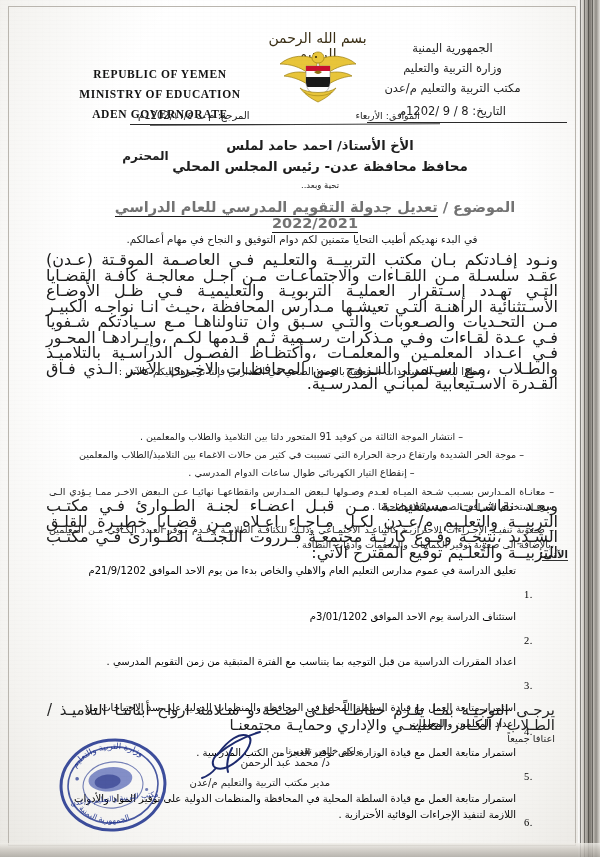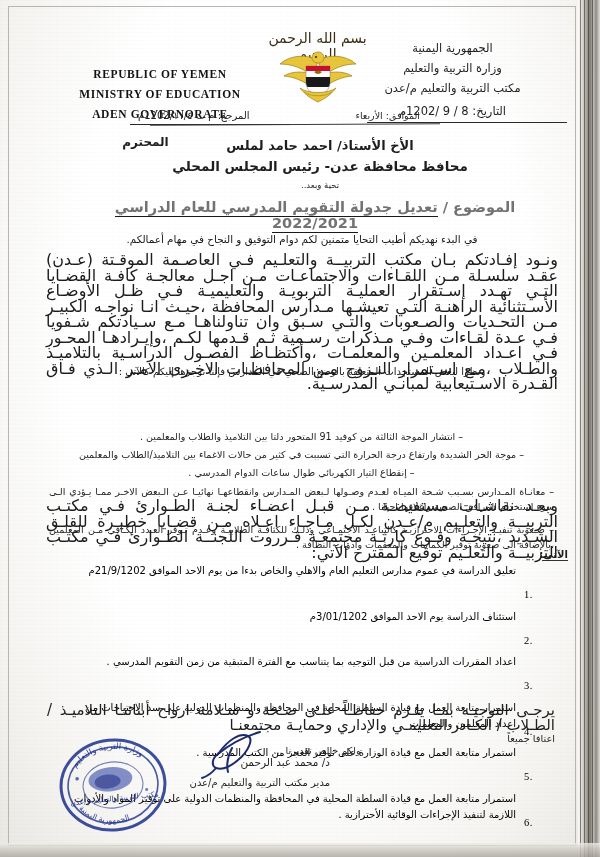--- a/index.html
+++ b/index.html
@@ -114,21 +114,21 @@
   }
   #to-2 {
     right: 60px; top: 158px; width: 440px;
     text-align: center; font-size: 13.5px; font-weight: bold;
   }
   #greet {
     right: 60px; top: 180px; width: 440px;
     text-align: center; font-size: 8.5px;
   }
   #respect {
-    left: 103px; top: 135px; width: 85px;
+    left: 103px; top: 149px; width: 85px;
     text-align: center; font-size: 12px; font-weight: bold;
   }
 
   
   #subject-wrap {
     right: 60px; top: 199px; width: 450px;
     text-align: center;
   }
   #subject {
     display: inline-block;

